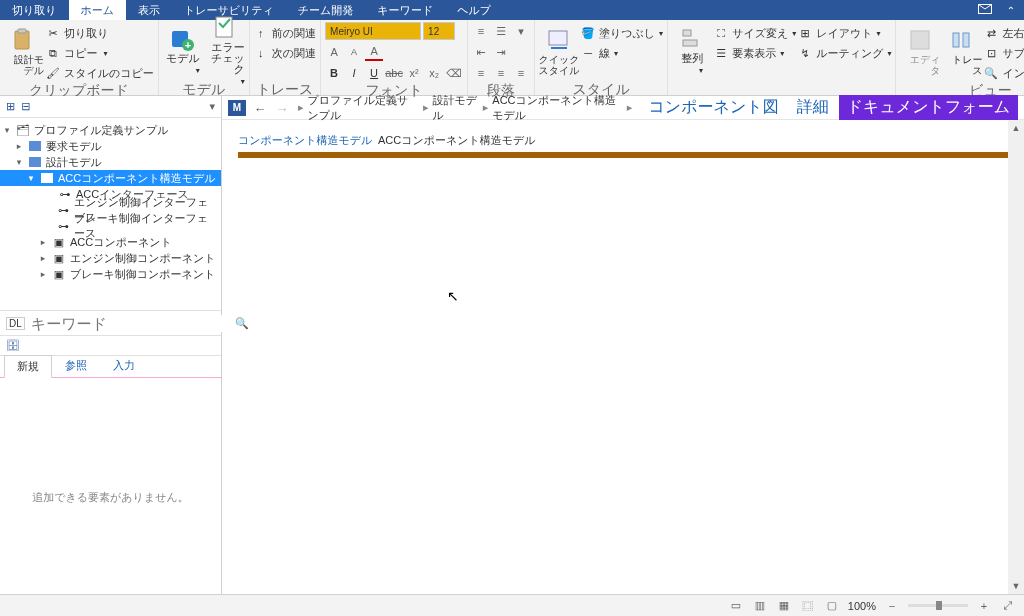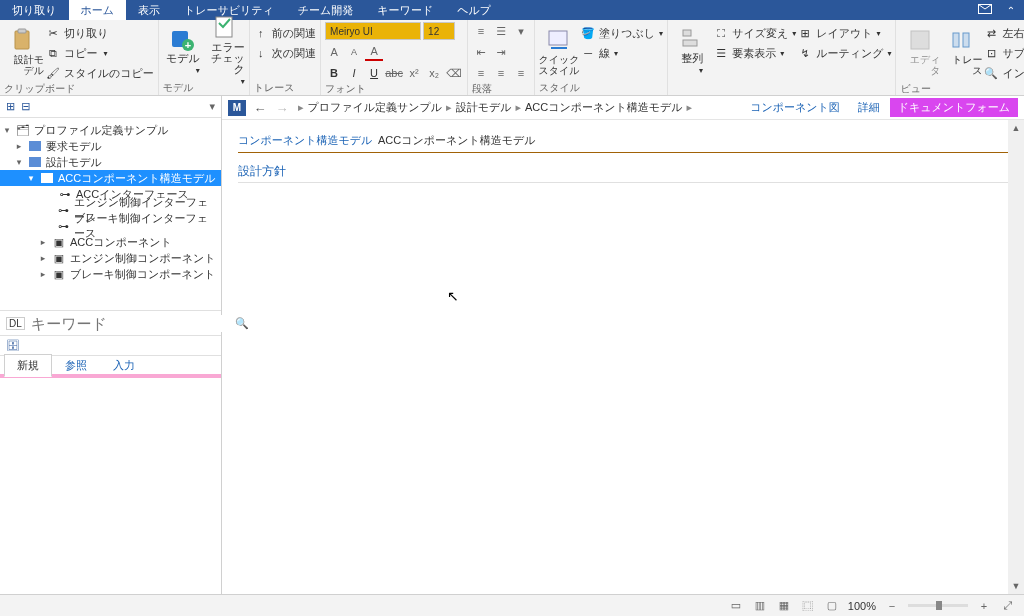--- a/index.html
+++ b/index.html
@@ -5,21 +5,21 @@
 *{box-sizing:border-box;margin:0;padding:0;font-family:"Meiryo UI","Yu Gothic",sans-serif;font-size:11px;color:#333}
 body{background:#fff;width:1024px;height:616px;overflow:hidden;position:relative}
 .menubar{height:20px;background:#2b579a;display:flex;align-items:stretch;color:#fff}
 .menubar .tab{padding:0 12px;display:flex;align-items:center;color:#fff;cursor:pointer}
 .menubar .tab.active{background:#fff;color:#2b579a}
 .menubar .spacer{flex:1}
 .menubar .win{width:26px;display:flex;align-items:center;justify-content:center;color:#fff}
 .ribbon{height:76px;background:#f3f3f3;border-bottom:1px solid #d0d0d0;display:flex;align-items:stretch}
 .rgroup{display:flex;flex-direction:column;border-right:1px solid #e0e0e0;padding:2px 4px 0}
 .rgroup .body{flex:1;display:flex;align-items:flex-start;gap:2px}
-.rgroup .label{height:14px;color:#666;font-size:10px}
+.rgroup .label{height:14px;text-align:center;color:#666;font-size:14px}
 .bigbtn{display:flex;flex-direction:column;align-items:center;justify-content:center;width:40px;height:58px;color:#444;gap:1px}
 .bigbtn .ic{width:28px;height:26px;display:flex;align-items:center;justify-content:center}
 .bigbtn .lbl{font-size:10px;text-align:right;line-height:11px}
 .col{display:flex;flex-direction:column;gap:2px;padding-top:2px}
 .row{display:flex;align-items:center;gap:4px;height:18px;color:#666;font-size:10px;white-space:nowrap}
 .row.dis{color:#b0b0b0}
 .row .ic{width:14px;height:14px;display:flex;align-items:center;justify-content:center}
 .fontsel{display:flex;gap:2px}
 .fontsel input{height:18px;border:1px solid #c8c8c8;background:#eab308;font-size:10px;padding:0 4px}
 .fmt{display:flex;gap:2px}
@@ -29,36 +29,36 @@
 .toolstrip{height:22px;border-bottom:1px solid #e0e0e0;display:flex;align-items:center;gap:6px;padding:0 6px}
 .tree{flex:0 0 auto;padding:4px 0;overflow:auto;height:192px}
 .tnode{display:flex;align-items:center;height:16px;gap:4px;padding-right:4px;cursor:pointer}
 .tnode .tw{width:10px;text-align:center;color:#666;font-size:9px}
 .tnode .ic{width:14px;height:12px;display:flex;align-items:center;justify-content:center}
 .tnode.sel{background:#1e90ff;color:#fff}
 .tnode.sel .lbl{color:#fff}
 .search{height:26px;border-top:1px solid #e0e0e0;border-bottom:1px solid #e0e0e0;display:flex;align-items:center;padding:0 6px;gap:6px}
 .search input{flex:1;border:none;outline:none;font-size:15px;color:#888}
 .midtool{height:20px;border-bottom:1px solid #e0e0e0;display:flex;align-items:center;padding:0 6px}
-.btabs{height:22px;display:flex;align-items:center;border-bottom:4px solid #f9a8d4;gap:0;padding:0 4px}
+.btabs{height:22px;display:flex;align-items:flex-end;border-bottom:1px solid #f9a8d4;gap:0;padding:0 4px}
 .btab{padding:3px 12px;border:1px solid transparent;color:#1a62b5;cursor:pointer}
 .btab.active{border:1px solid #d0d0d0;border-bottom:1px solid #fff;background:#fff;margin-bottom:-1px;color:#333}
 .empty{flex:1;display:flex;align-items:center;justify-content:center;color:#888}
 .main{flex:1;display:flex;flex-direction:column;min-width:0}
 .crumbbar{height:24px;border-bottom:1px solid #e5e5e5;display:flex;align-items:center;padding:0 6px;gap:6px}
 .crumbbar .m{width:18px;height:16px;background:#2b579a;color:#fff;display:flex;align-items:center;justify-content:center;font-size:10px;font-weight:bold}
 .crumbbar .nav{width:16px;text-align:center;color:#555;font-size:13px}
 .crumbs{flex:1;display:flex;align-items:center;gap:2px;font-size:11px;overflow:hidden}
 .crumbs .c{color:#333}
 .crumbs .sep{color:#888;padding:0 2px}
 .viewbtns{display:flex;gap:2px}
-.viewbtns .vb{padding:2px 8px;color:#1a62b5;font-size:11px}
-.viewbtns .vb.active{background:#d946ef;color:#fff}
+.viewbtns .vb{padding:2px 8px;color:#1a62b5;font-size:16px}
+.viewbtns .vb.active{background:#6d28d9;color:#fff}
 .doc{flex:1;padding:8px 16px;overflow:auto}
-.doc .title{font-size:13px;padding:4px 0;border-bottom:1px solid #a16207}
+.doc .title{font-size:13px;padding:4px 0;border-bottom:6px solid #a16207}
 .doc .title .pre{color:#1a62b5}
 .doc .sec{color:#1a62b5;font-size:12px;padding:10px 0 2px;border-bottom:1px solid #e0e0e0}
 .doc .unset{color:#999;padding:10px 0 0 14px}
 .scroll{position:absolute;right:0;top:120px;bottom:22px;width:16px;background:#f0f0f0}
 .scroll .up,.scroll .dn{height:16px;display:flex;align-items:center;justify-content:center;color:#666;font-size:9px}
 .scroll .track{position:absolute;top:16px;bottom:16px;left:0;right:0}
 .status{position:absolute;bottom:0;left:0;right:0;height:22px;background:#f3f3f3;border-top:1px solid #d0d0d0;display:flex;align-items:center;justify-content:flex-end;padding:0 8px;gap:8px;font-size:11px;color:#555}
 .status .ic{width:16px;height:14px;display:flex;align-items:center;justify-content:center;color:#666}
 .cursor{position:absolute;left:447px;top:288px;font-size:14px;color:#000;pointer-events:none}
 svg{display:block}
@@ -389,20 +389,21 @@
       <span style="color:#2b579a">🔍</span>
     </div>
     <div class="midtool">
       <span style="color:#2b579a">🗄</span>
     </div>
     <div class="btabs">
       <div class="btab active">新規</div>
       <div class="btab">参照</div>
       <div class="btab">入力</div>
     </div>
+    <div class="empty">追加できる要素がありません。</div>
   </div>
 
   <div class="main">
     <div class="crumbbar">
       <div class="m">M</div>
       <div class="nav">←</div>
       <div class="nav" style="color:#bbb">→</div>
       <div class="crumbs">
         <span class="sep">▸</span>
         <span class="c">プロファイル定義サンプル</span>
@@ -416,21 +417,20 @@
         <div class="vb">コンポーネント図</div>
         <div class="vb">詳細</div>
         <div class="vb active">ドキュメントフォーム</div>
       </div>
     </div>
     <div class="doc">
       <div class="title">
         <span class="pre">コンポーネント構造モデル</span>
         <span style="font-weight:normal;color:#333;margin-left:2px">ACCコンポーネント構造モデル</span>
       </div>
-      <div class="sec">設計方針</div>
     </div>
   </div>
 </div>
 
 <div class="scroll">
   <div class="up">▲</div>
   <div class="track"></div>
   <div class="dn" style="position:absolute;bottom:0;width:100%">▼</div>
 </div>
 

